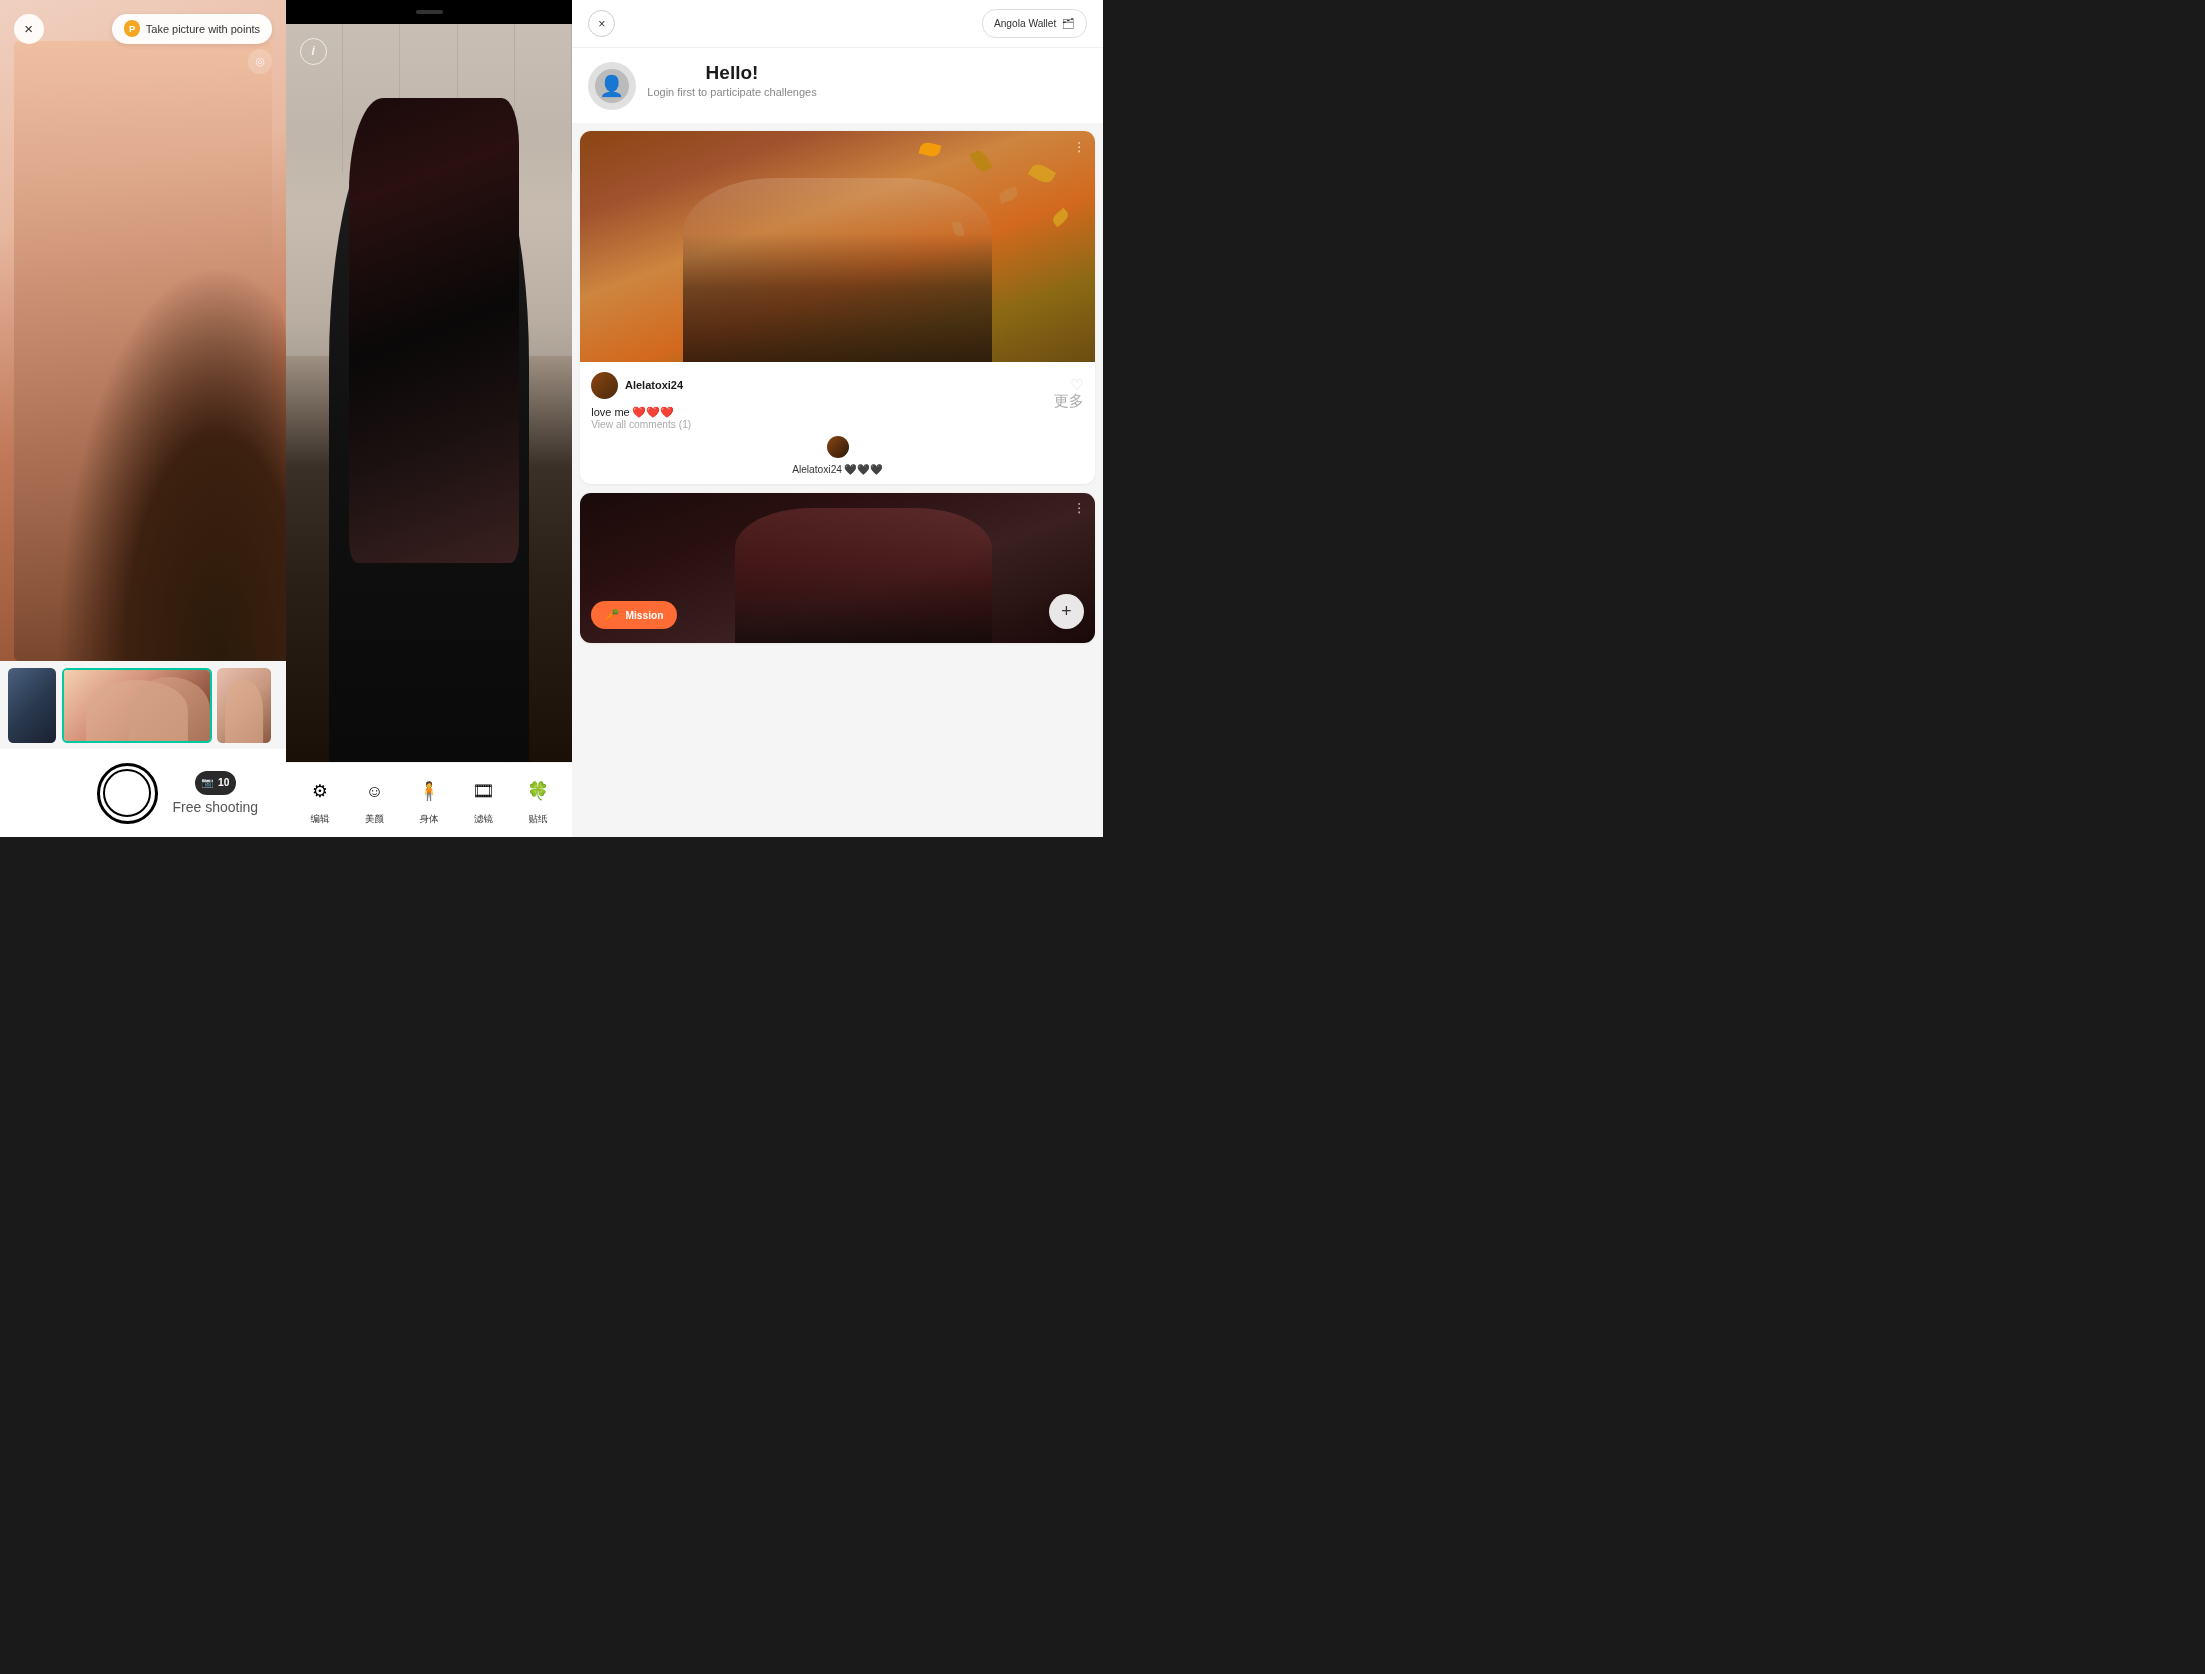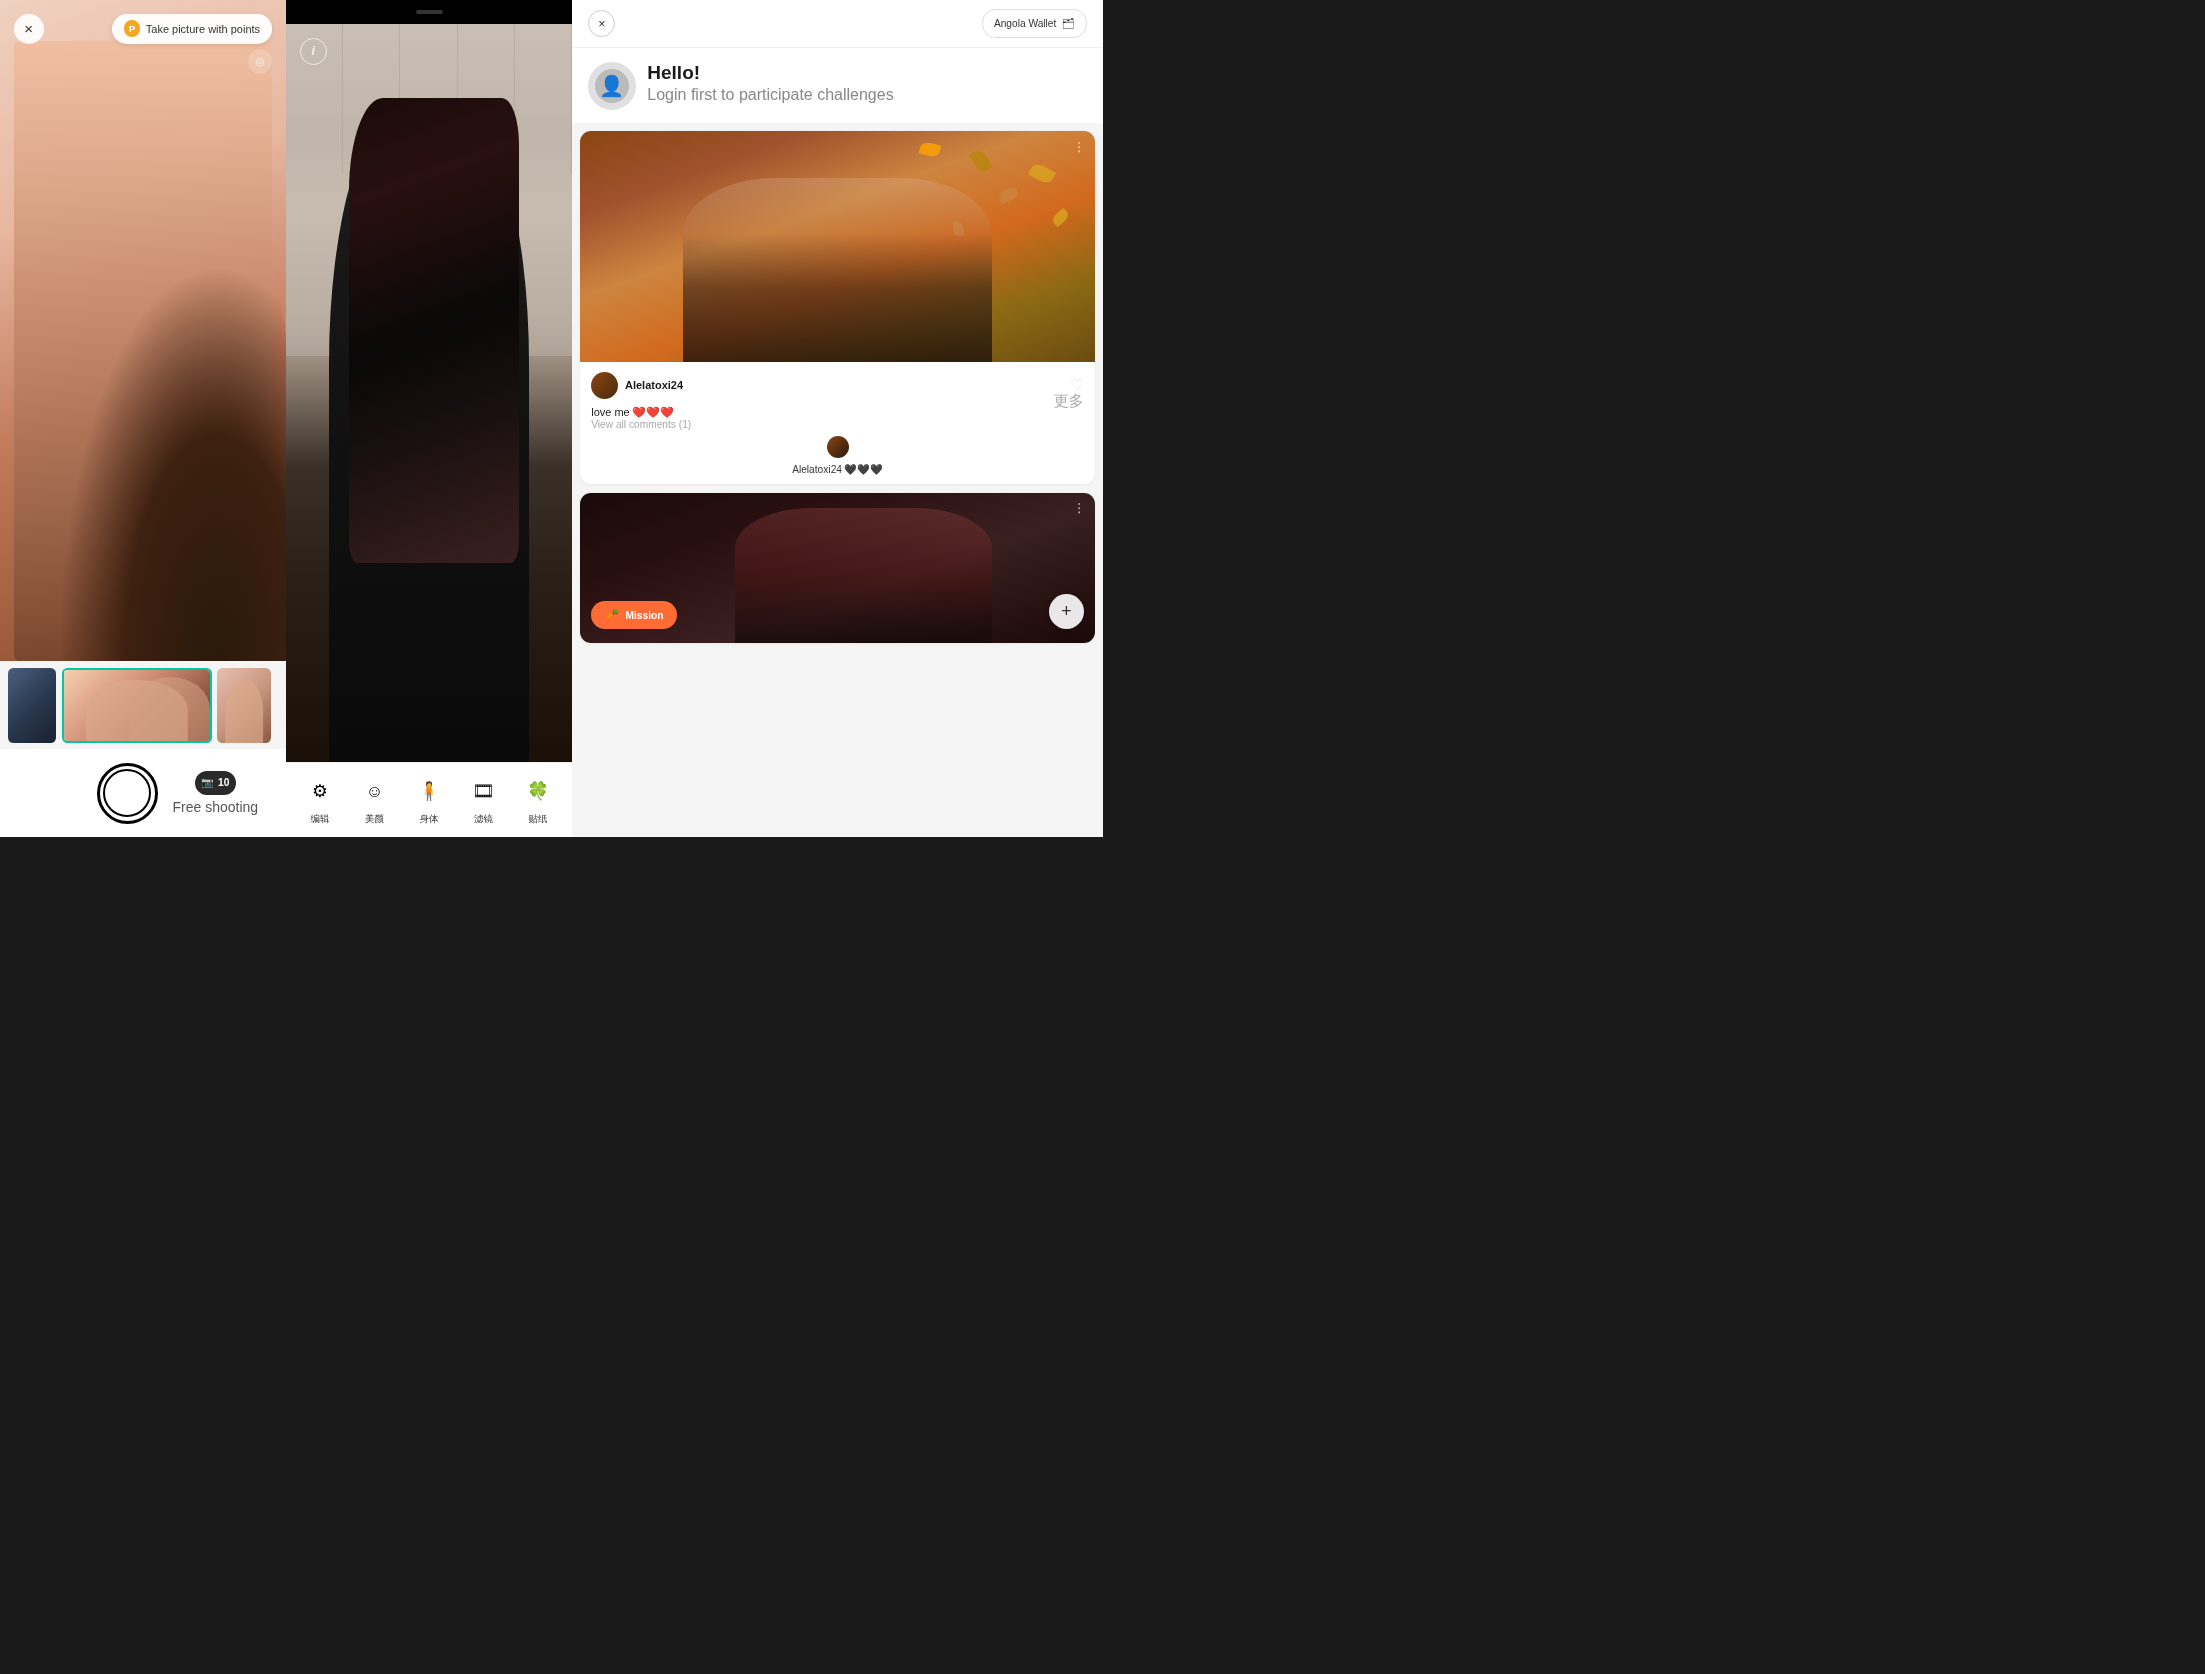--- a/index.html
+++ b/index.html
@@ -372,23 +372,24 @@
       background: #bbb;
       display: flex; align-items: center; justify-content: center;
       font-size: 20.4px;
       color: #888;
     }
     .profile-text { }
     .profile-hello {
       font-size: 19px;
       font-weight: 700;
       color: #1a1a1a;
+      text-align: center;
     }
     .profile-sub {
-      font-size: 16px;
+      font-size: 11px;
       color: #888;
       margin-top: 2.7px;
     }
     .tabs-row {
       background: #fff;
       display: flex;
       align-items: center;
       justify-content: space-around;
       border-bottom: 1.4px solid #f0f0f0;
       padding: 0 13.6px;

